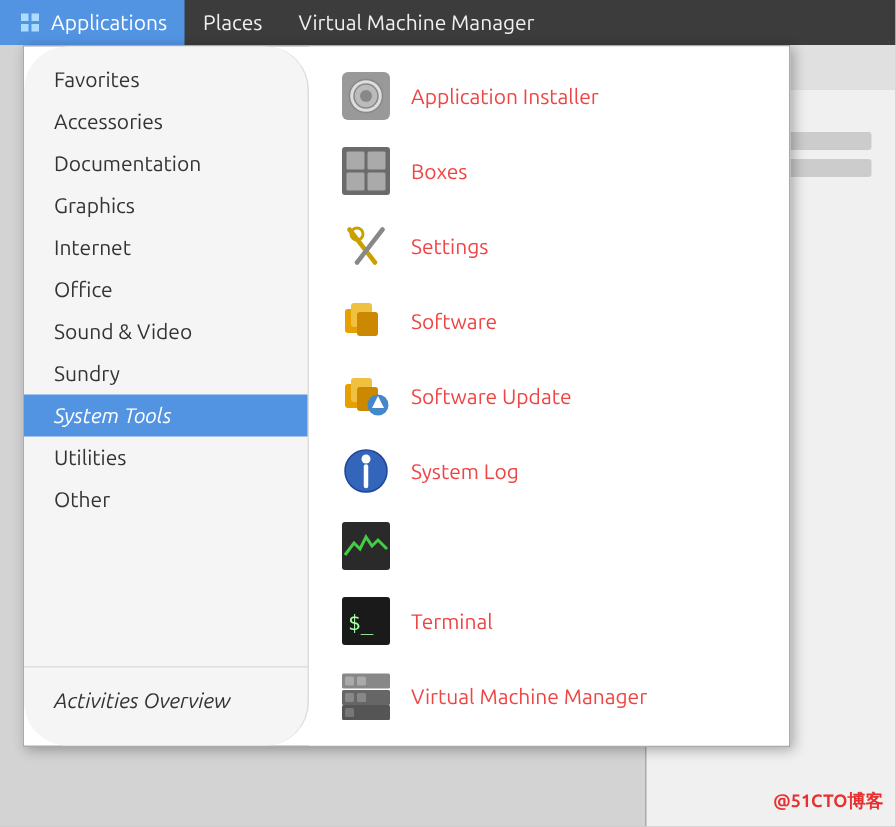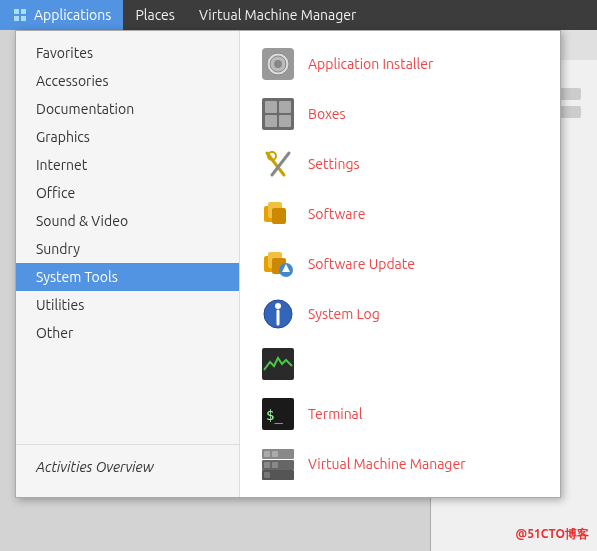--- a/index.html
+++ b/index.html
@@ -105,35 +105,37 @@
       display: flex;
       background: white;
       border: 1px solid #aaa;
       box-shadow: 2px 2px 8px rgba(0,0,0,0.3);
       z-index: 100;
       min-height: 460px;
     }
 
     
     .left-panel {
-      width: 224px;
+      width: 190px;
       background: #f5f5f5;
       padding: 8px 0;
       border-right: 1px solid #ddd;
+      border-radius: 29px;
     }
     .left-panel .category-item {
       padding: 6px 20px;
       color: #333;
       cursor: pointer;
       font-size: 14px;
       white-space: nowrap;
     }
     .left-panel .category-item.selected {
       background: #5294e2;
       color: white;
+      font-style: italic;
     }
 
     
     .apps-panel {
       width: 320px;
       background: white;
       padding: 8px 0;
       overflow-y: auto;
     }
     .app-item {

